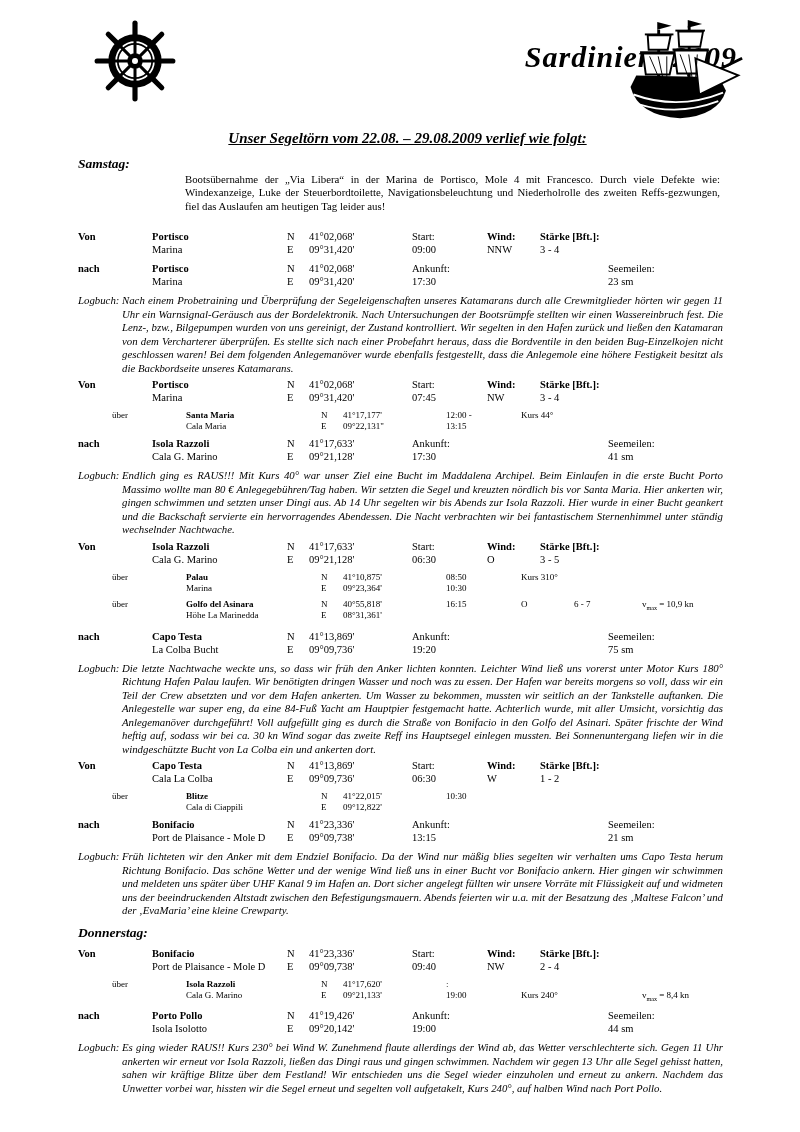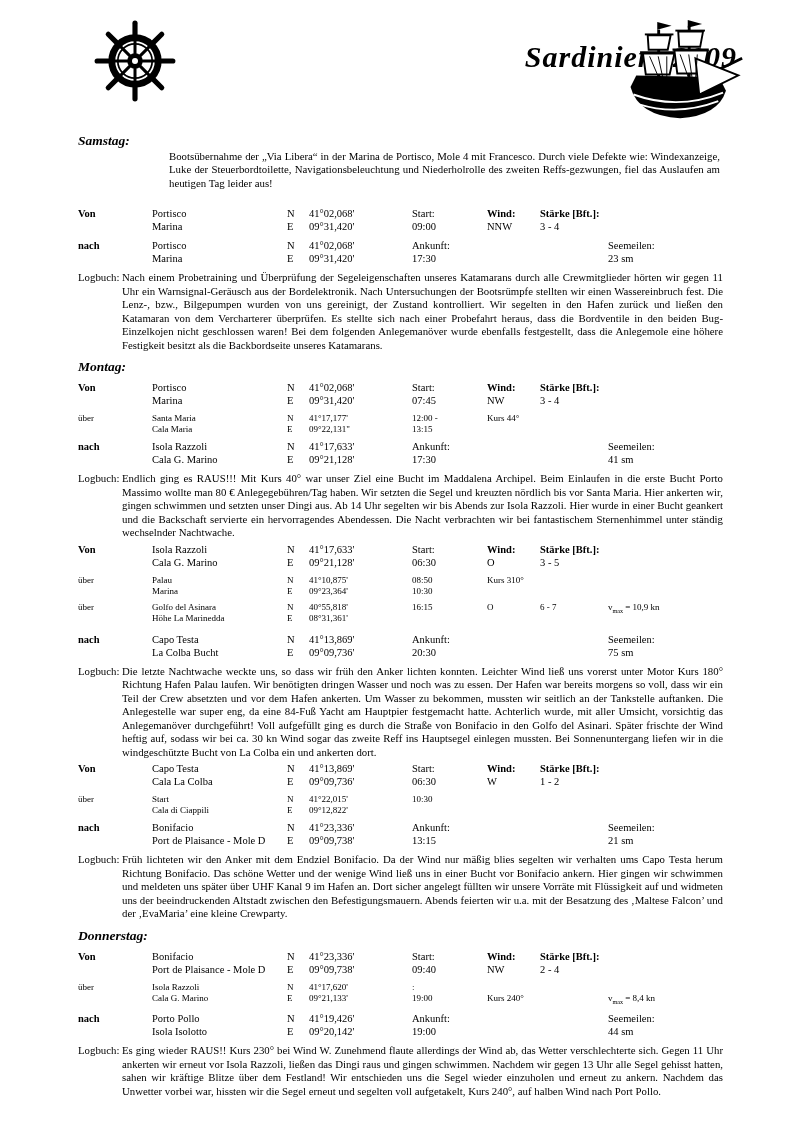--- a/index.html
+++ b/index.html
@@ -15,42 +15,42 @@
     text-align:right;font-size:30px;font-weight:bold;font-style:italic;
     padding-top:26px;letter-spacing:1px;word-spacing:9px;
   }
   .wheel{position:absolute;left:14px;top:0;}
   .ship{position:absolute;right:-8px;top:6px;}
   .subtitle{
     text-align:center;font-size:15px;font-weight:bold;font-style:italic;
     text-decoration:underline;margin-top:6px;
   }
   
-  .intro{display:flex;margin-top:9px;}
+  .intro{display:flex;margin-top:9px;gap:16px;}
   .intro .day-name{flex:0 0 74px;margin:0;}
   .intro-text{flex:1;margin:17px;font-size:10.8px;line-height:13.4px;text-align:justify;font-family:Liberation Serif, serif;}
   
   .day-name{
     font-size:13.5px;font-weight:bold;font-style:italic;
     margin:7px 0 6px 0;
   }
   .row{
     display:grid;
     grid-template-columns:74px 135px 22px 103px 75px 53px 68px 1fr;
     margin-bottom:6px;
   }
   .row.main{font-size:10.5px;}
-  .row.via{font-size:9px;margin-bottom:5px;}
+  .row.via{font-size:9px;margin-bottom:5px;margin-left:34px;}
   .row .l1,.row .l2{min-height:13px;line-height:13px;white-space:nowrap;}
   .row.via .l1,.row.via .l2{min-height:11px;line-height:11px;}
   .row.main .c1 .l1{font-weight:bold;}
-  .cell.c2 .l1{font-weight:normal;}
+  .cell.c2 .l1{font-weight:bold;}
   .row sub{font-size:68%;}
   
-  .logbuch{display:flex;margin:1px 14px 3px 0;}
+  .logbuch{display:flex;margin:1px 14px 3px 0;font-style:italic;}
   .lb-label{flex:0 0 44px;font-size:10.8px;line-height:13.5px;}
   .lb-text{flex:1;margin:0;font-size:10.8px;line-height:13.5px;text-align:justify;}
 </style>
 </head>
 <body>
 
 <div class="page">
 
   <div class="header">
     <span class="wheel" aria-label="ship-wheel-icon">
@@ -106,20 +106,21 @@
             <line x1="39" y1="38" x2="45" y2="66"></line>
             <line x1="48" y1="38" x2="48" y2="66"></line>
           <line x1="62" y1="36" x2="72" y2="64"></line>
             <line x1="71" y1="36" x2="75" y2="64"></line>
             <line x1="80" y1="36" x2="78" y2="64"></line>
         </g>
       </svg>
     </span>
   </div>
 
+  <div class="subtitle">Unser Segeltörn vom 22.08. – 29.08.2009 verlief wie folgt:</div>
 
   <div class="intro">
     <h2 class="day-name">Samstag:</h2>
     <p class="intro-text">Bootsübernahme der „Via Libera“ in der Marina de Portisco, Mole 4  mit  Francesco. Durch viele Defekte wie: Windexanzeige, Luke der Steuerbordtoilette, Navigationsbeleuchtung und Niederholrolle des zweiten Reffs-gezwungen, fiel das Auslaufen am heutigen Tag leider aus!</p>
   </div>
 
   <div id="days">
   <section class="day">
     <div class="rows">
           <div class="row main">
@@ -187,21 +188,20 @@
             </div>
           </div>
         </div>
     <div class="logbuch">
       <span class="lb-label">Logbuch:</span>
       <p class="lb-text">Nach einem Probetraining und Überprüfung der Segeleigenschaften unseres Katamarans durch alle Crewmitglieder hörten wir gegen 11 Uhr ein Warnsignal-Geräusch aus der Bordelektronik. Nach Untersuchungen der Bootsrümpfe stellten wir einen Wassereinbruch fest. Die Lenz-, bzw., Bilgepumpen wurden von uns gereinigt, der Zustand kontrolliert. Wir segelten in den Hafen zurück und ließen den Katamaran von dem Vercharterer überprüfen. Es stellte sich nach einer Probefahrt heraus, dass die Bordventile in den beiden Bug-Einzelkojen nicht geschlossen waren! Bei dem folgenden Anlegemanöver wurde ebenfalls festgestellt, dass die Anlegemole eine höhere Festigkeit besitzt als die Backbordseite unseres Katamarans.</p>
     </div>
   </section>
 
   <section class="day">
-    <h2 class="day-name">Montag:</h2>
     <div class="rows">
           <div class="row main">
             <div class="cell c1">
               <div class="l1">Von</div>
               <div class="l2"></div>
             </div>
             <div class="cell c2">
               <div class="l1">Portisco</div>
               <div class="l2">Marina</div>
             </div>
@@ -421,21 +421,21 @@
             <div class="cell c3">
               <div class="l1">N</div>
               <div class="l2">E</div>
             </div>
             <div class="cell c4">
               <div class="l1">41°13,869'</div>
               <div class="l2">09°09,736'</div>
             </div>
             <div class="cell c5">
               <div class="l1">Ankunft:</div>
-              <div class="l2">20:30</div>
+              <div class="l2">19:20</div>
             </div>
             <div class="cell c6">
               <div class="l1"></div>
               <div class="l2"></div>
             </div>
             <div class="cell c7">
               <div class="l1"></div>
               <div class="l2"></div>
             </div>
             <div class="cell c8">
@@ -485,21 +485,21 @@
               <div class="l1"></div>
               <div class="l2"></div>
             </div>
           </div>
           <div class="row via">
             <div class="cell c1">
               <div class="l1">über</div>
               <div class="l2"></div>
             </div>
             <div class="cell c2">
-              <div class="l1">Start</div>
+              <div class="l1">Blitze</div>
               <div class="l2">Cala di Ciappili</div>
             </div>
             <div class="cell c3">
               <div class="l1">N</div>
               <div class="l2">E</div>
             </div>
             <div class="cell c4">
               <div class="l1">41°22,015'</div>
               <div class="l2">09°12,822'</div>
             </div>

